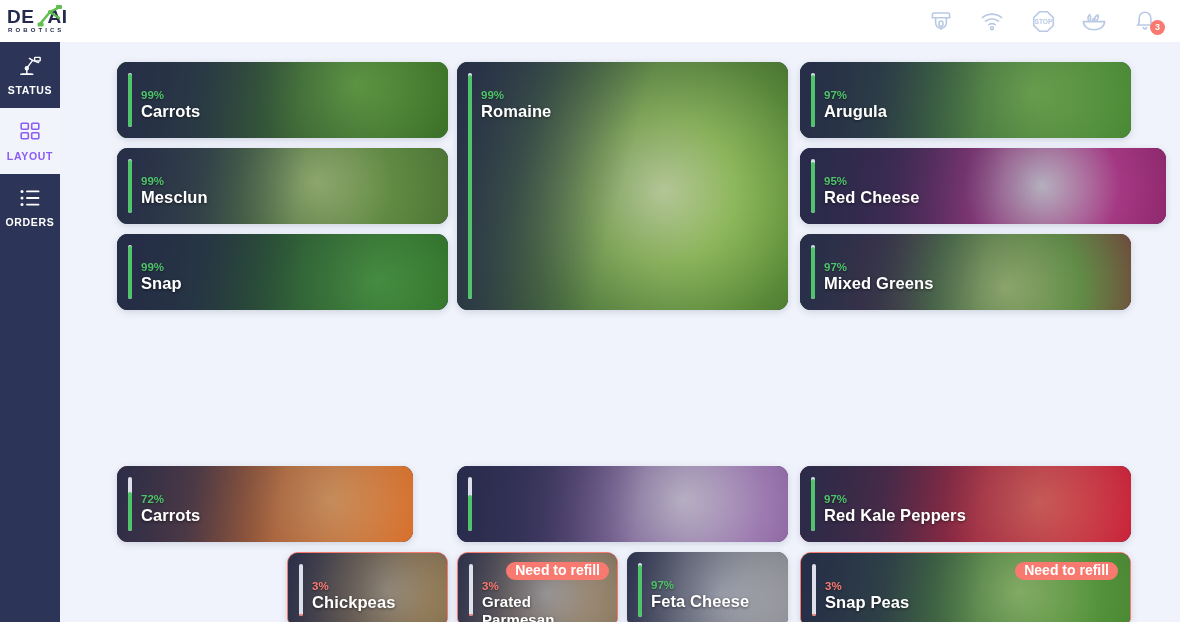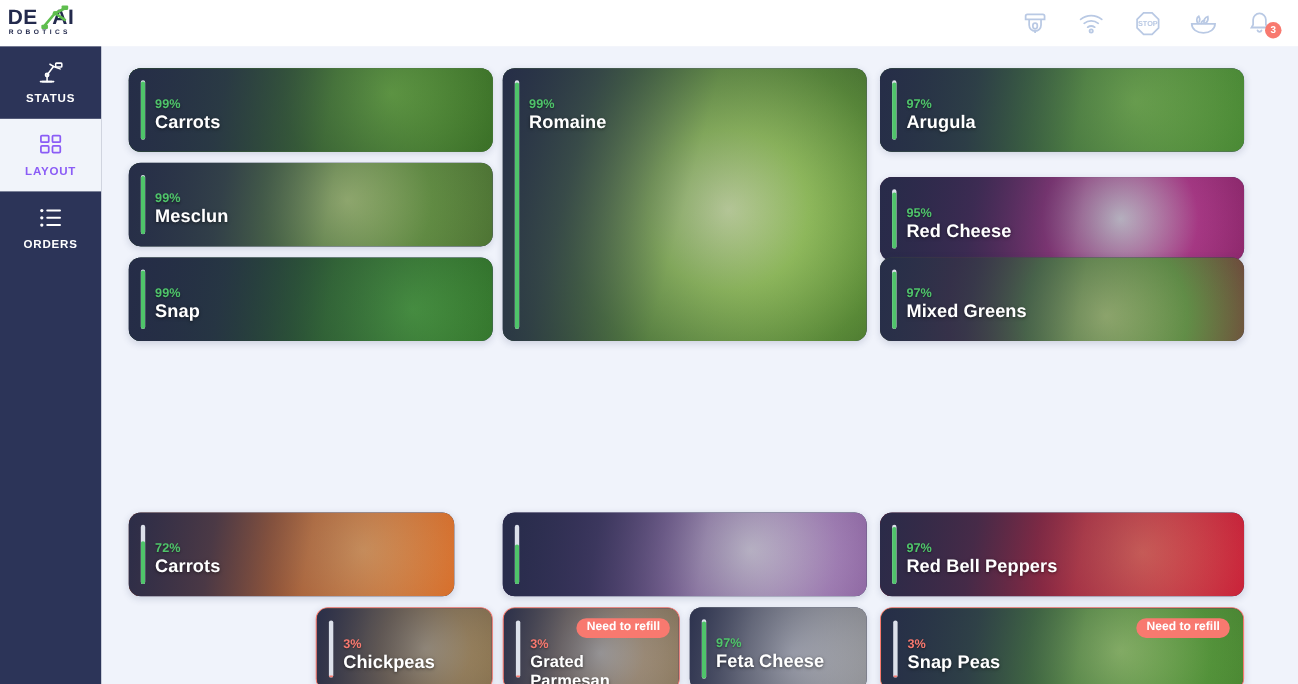--- a/index.html
+++ b/index.html
@@ -65,21 +65,21 @@
     background: #F8796F;
     color: #fff;
     font-size: 9px; font-weight: bold;
     display: flex; align-items: center; justify-content: center;
     line-height: 1;
   }
 
   
   .sidebar {
     position: absolute; top: 42px; left: 0;
-    width: 92px; height: 580px;
+    width: 60px; height: 580px;
     background: #2C3458;
     z-index: 15;
   }
   .nav-item {
     height: 66px;
     display: flex; flex-direction: column;
     align-items: center; justify-content: center;
     gap: 7px;
     color: #ffffff;
     cursor: pointer;
@@ -153,21 +153,21 @@
     text-shadow: 0 1px 3px rgba(0,0,0,0.55);
     letter-spacing: 0.1px;
   }
   .name.sm { font-size: 15px; line-height: 18px; }
 
   .refill {
     position: absolute;
     border-radius: 11px;
     background: #F8796F;
     color: #ffffff;
-    font-size: 11px;
+    font-size: 14px;
     font-weight: bold;
     padding: 3px 9px 4px 9px;
     white-space: nowrap;
     line-height: 11px;
   }
 </style>
 </head>
 <body>
 
 <div id="app">
@@ -333,21 +333,21 @@
       <div class="card-tint"></div>
       <div class="gauge">
           <div class="gauge-fill" style="height:97%"></div>
         </div>
       <div class="card-txt">
         <div class="pct">97%</div>
         <div class="name">Arugula</div>
       </div>
     </div>
 
-    <div class="card" style="left:716px; top:106px; width:331px; height:76px;margin-top:13px;">
+    <div class="card" style="left:716px; top:106px; width:366px; height:76px;">
       <div class="card-img" style="background-image: radial-gradient(circle at 66% 50%, #F0E6EC 0%, #C2398E 32%, #8B1F63 62%, #50123B 100%);"></div>
       <div class="card-tint"></div>
       <div class="gauge">
           <div class="gauge-fill" style="height:95%"></div>
         </div>
       <div class="card-txt">
         <div class="pct">95%</div>
         <div class="name">Red Cheese</div>
       </div>
     </div>
@@ -385,21 +385,21 @@
     </div>
 
     <div class="card" style="left:716px; top:424px; width:331px; height:76px;">
       <div class="card-img" style="background-image: radial-gradient(circle at 72% 48%, #FF6A58 0%, #E02236 40%, #8E1326 100%);"></div>
       <div class="card-tint"></div>
       <div class="gauge">
           <div class="gauge-fill" style="height:97%"></div>
         </div>
       <div class="card-txt">
         <div class="pct">97%</div>
-        <div class="name">Red Bell Peppers</div>
+        <div class="name">Red Kale Peppers</div>
       </div>
     </div>
 
     <div class="card alert" style="left:203px; top:510px; width:161px; height:76px;">
       <div class="card-img" style="background-image: radial-gradient(circle at 62% 50%, #F2D9A0 0%, #C8A460 40%, #7A6238 100%);"></div>
       <div class="card-tint" style="background: linear-gradient(100deg, rgba(38,44,74,0.95) 0%, rgba(42,48,78,0.70) 30%, rgba(46,52,86,0.25) 100%);"></div>
       <div class="gauge">
           <div class="gauge-fill low" style="height:3%"></div>
         </div>
       <div class="card-txt">

